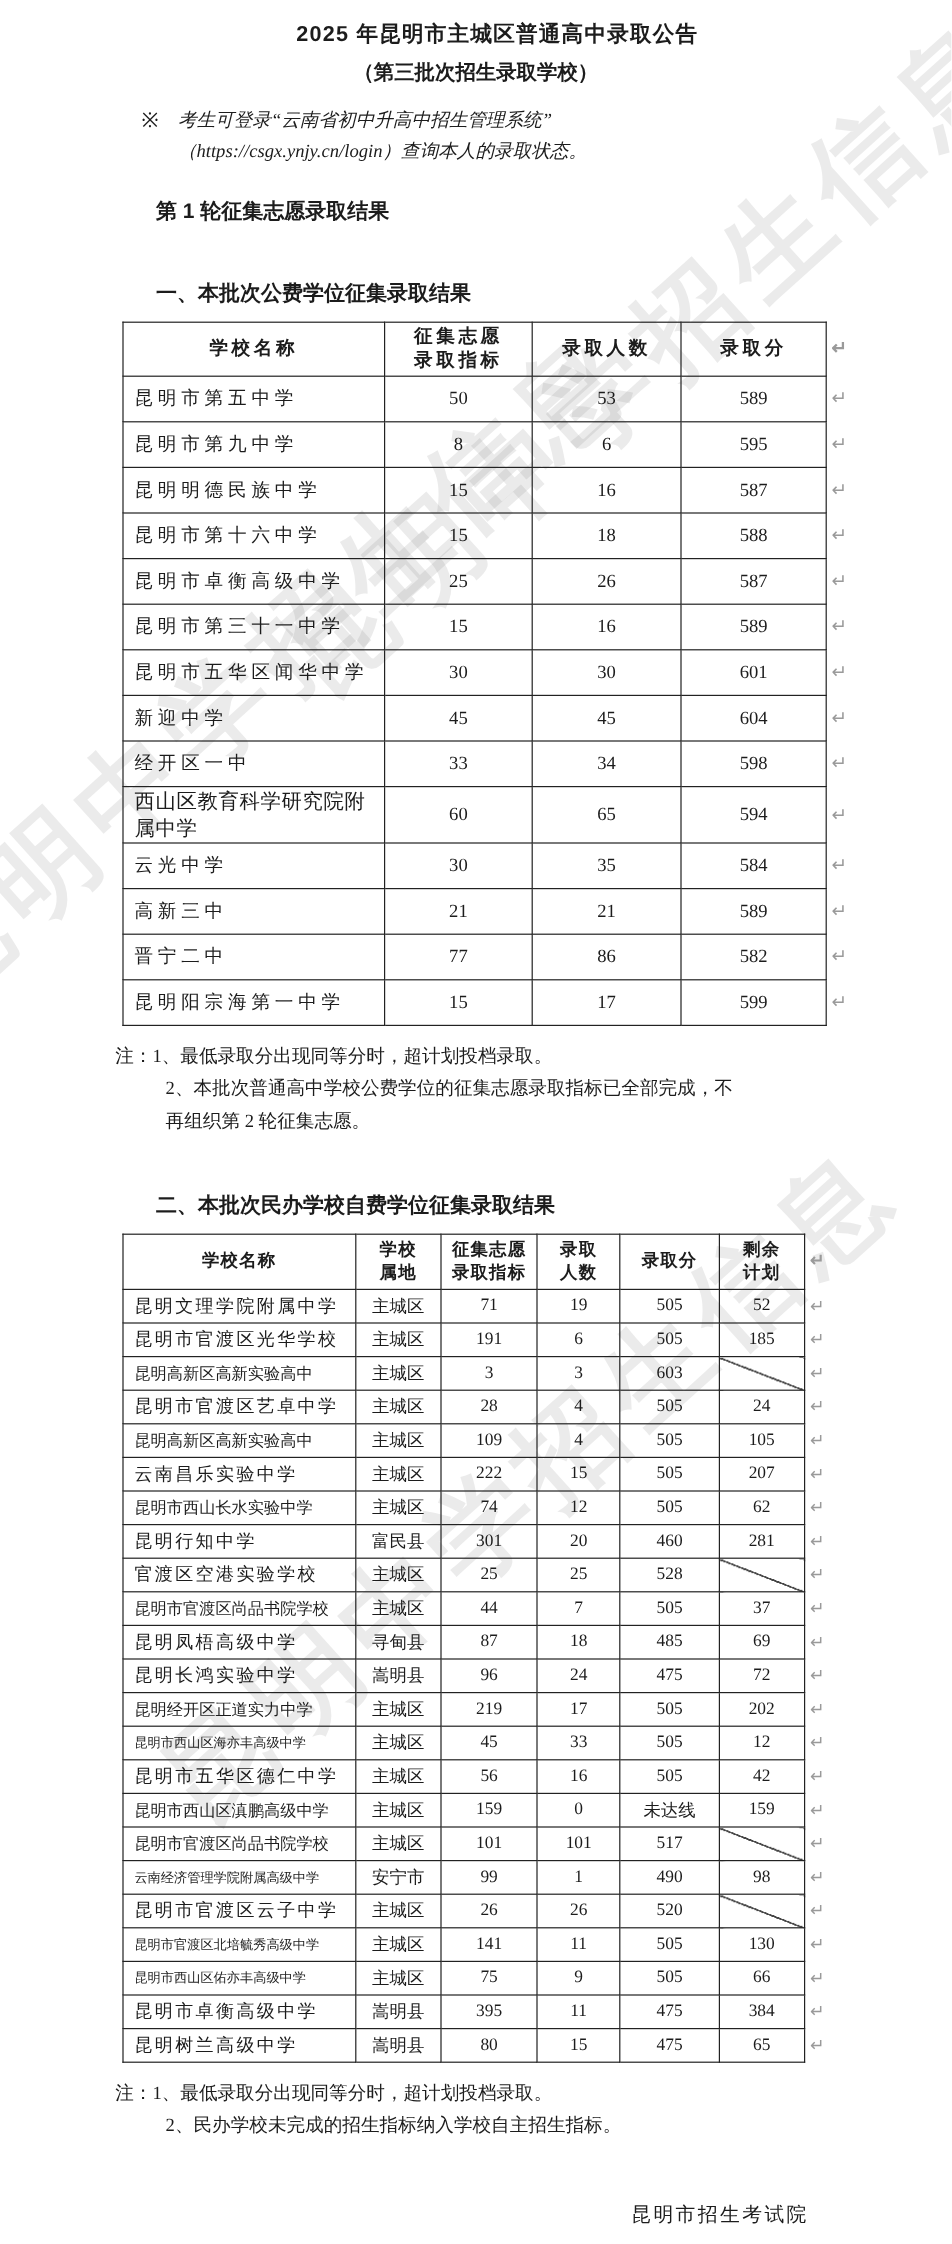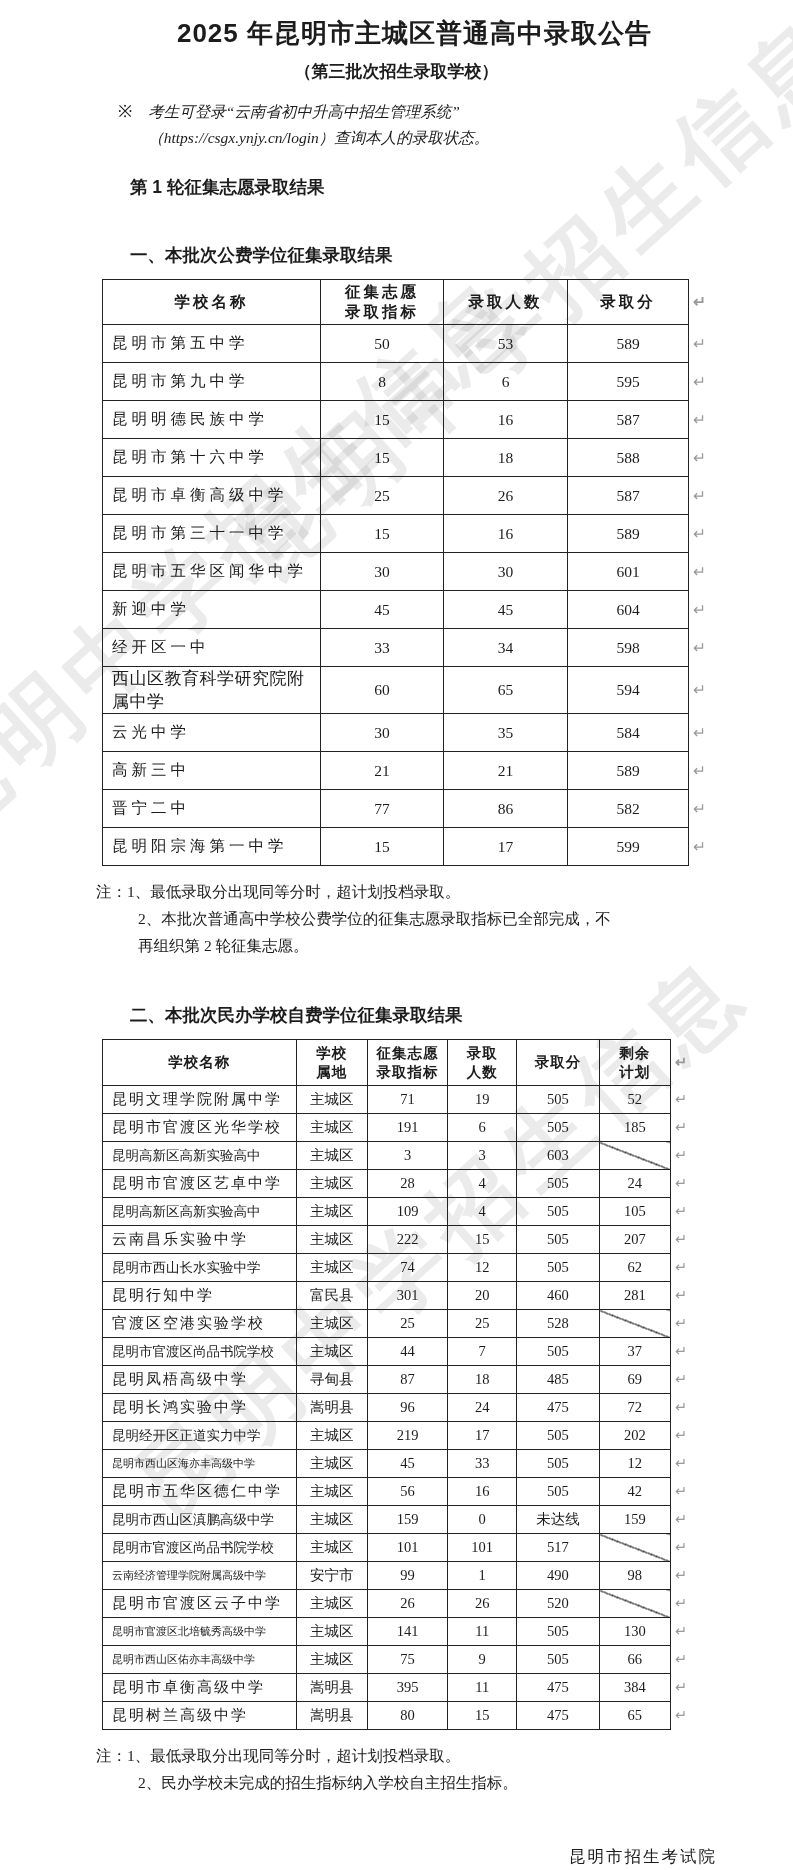--- a/index.html
+++ b/index.html
@@ -9,21 +9,21 @@
 
   
   .wm{position:absolute;z-index:1;font-family:"Liberation Sans",sans-serif;
       font-weight:bold;font-size:88px;letter-spacing:10px;white-space:nowrap;
       color:rgba(130,130,130,0.16);transform:rotate(-42deg);transform-origin:left center;}
   .wm1{left:250px;top:500px;}
   .wm2{left:-70px;top:760px;}
   .wm3{left:150px;top:1440px;}
 
   .title{margin:16px 0 0 0;text-align:center;font-family:"Liberation Sans",sans-serif;
-         font-weight:bold;font-size:26px;letter-spacing:1px;padding-left:36px;}
+         font-weight:bold;font-size:18px;letter-spacing:1px;padding-left:36px;}
   .subtitle{margin-top:9px;text-align:center;font-family:"Liberation Sans",sans-serif;
             font-weight:bold;font-size:17px;}
 
   .notice{display:flex;margin:16px 0 0 118px;width:580px;font-style:italic;
           font-size:15.5px;line-height:26px;}
   .notice .mark-sym{font-style:normal;font-size:17px;margin-right:16px;line-height:26px;}
 
   .round-heading{margin:24px 0 0 130px;font-family:"Liberation Sans",sans-serif;
                  font-weight:bold;font-size:17.5px;}
   .sec-heading{margin:44px 0 12px 130px;font-family:"Liberation Sans",sans-serif;
@@ -51,21 +51,21 @@
   #t2 th{height:46px;font-size:14.5px;letter-spacing:1px;}
   #t2 td{height:28px;font-size:14.5px;}
   #t2 td.name{letter-spacing:2px;font-size:15px;}
   #t2 td.name.tight{letter-spacing:0;font-size:13.5px;}
   #t2 td.name.small{letter-spacing:0;font-size:11px;}
 
   .notes{margin:12px 0 0 96px;font-size:15.5px;line-height:27px;width:600px;}
   .note2{margin-left:42px;width:478px;}
 
   .footer{margin-top:46px;text-align:right;font-size:16.5px;line-height:30px;}
-  .footer .org{padding-right:76px;letter-spacing:2px;}
+  .footer .org{padding-right:119px;letter-spacing:2px;}
   .footer .date{padding-right:172px;margin-top:14px;}
 </style>
 </head>
 <body>
 
 <div class="page">
 
   <div class="wm wm1">昆明中学招生信息</div>
   <div class="wm wm2">昆明中学招生信息</div>
   <div class="wm wm3">昆明中学招生信息</div>

